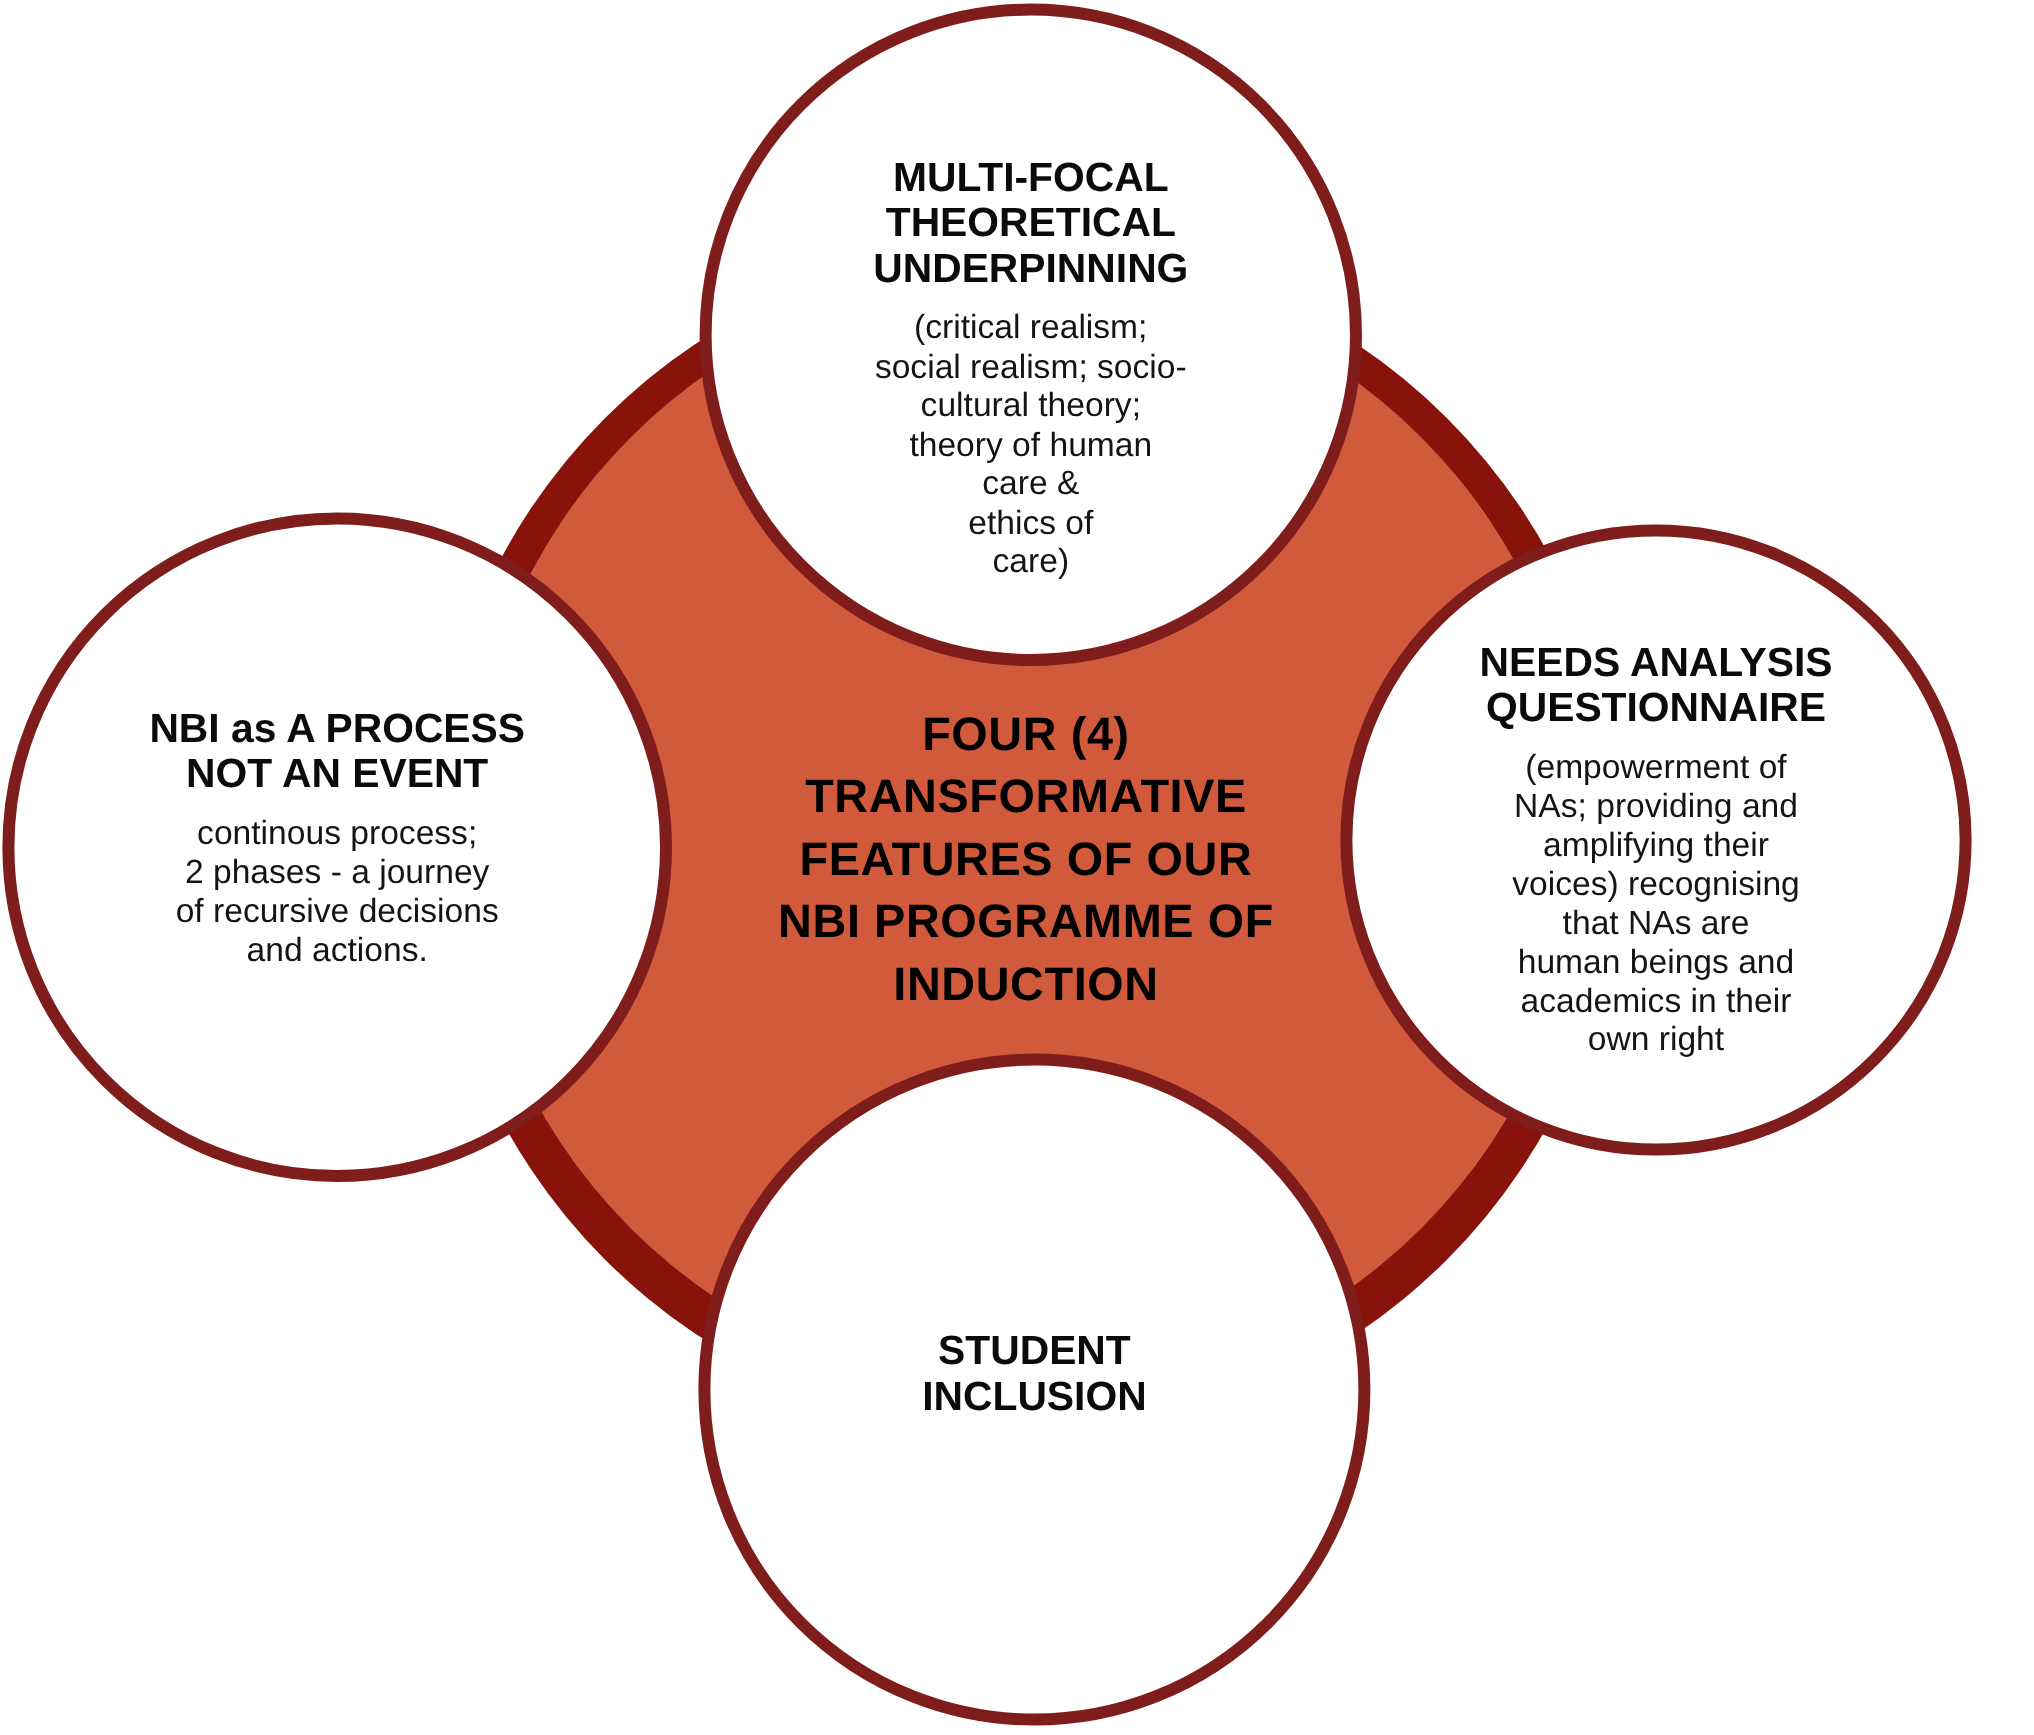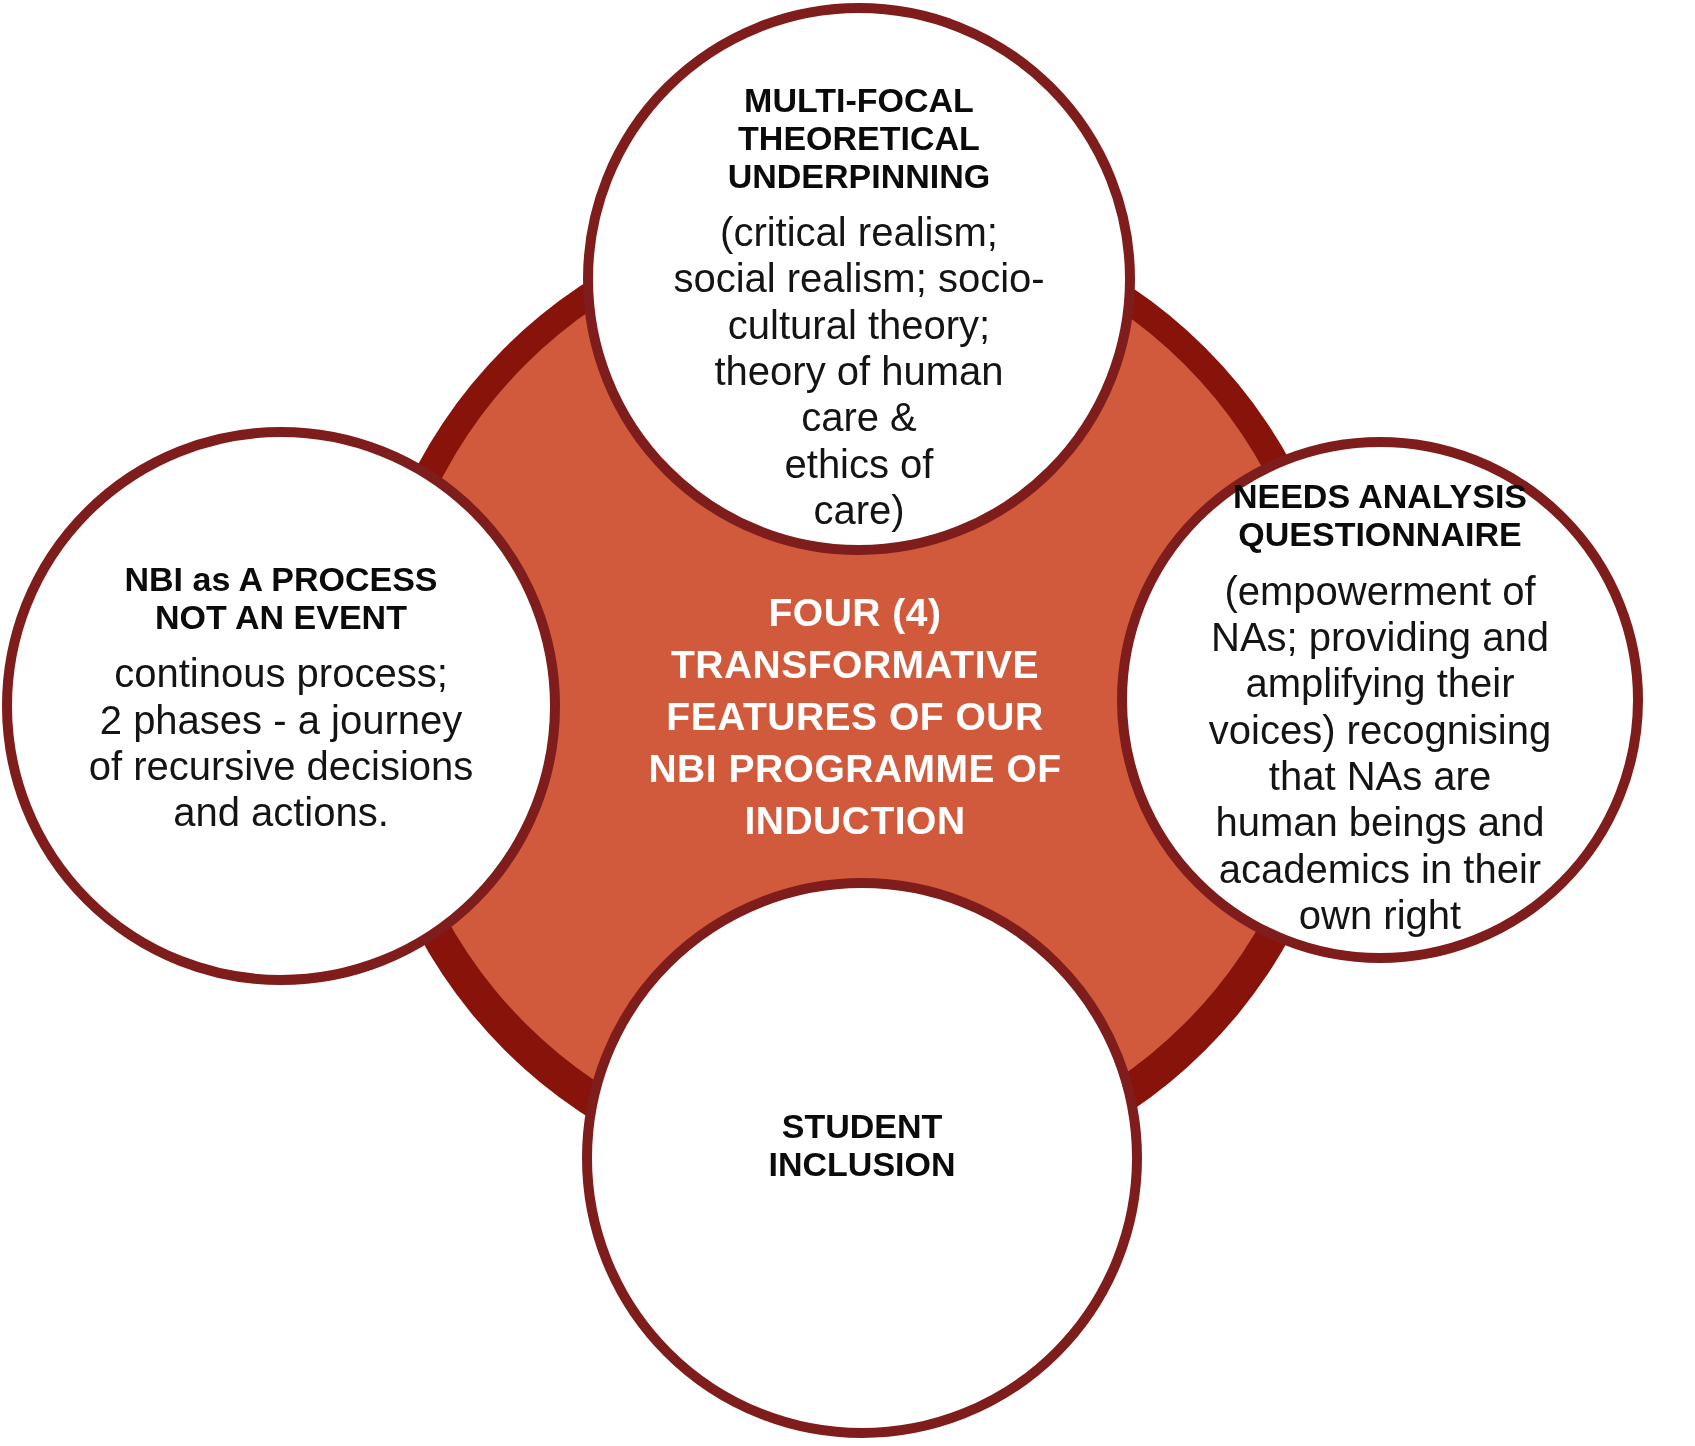--- a/index.html
+++ b/index.html
@@ -31,21 +31,21 @@
     left: 389px; top: 228px;
     width: 932px; height: 932px;
     background: #D05A3B;
     display: flex;
     align-items: center;
     justify-content: center;
     text-align: center;
   }
   .center-title {
     transform: translateY(23px);
-    color: #ffffff;
+    color: #000000;
     font-size: 39px;
     font-weight: 700;
     line-height: 1.33;
     white-space: pre-line;
     letter-spacing: 0.5px;
   }
   
   .sat {
     background: #ffffff;
     border: 10px solid #7f1d1d;
@@ -71,21 +71,21 @@
     margin: 0 0 14px 0;
     color: #0b0b0b;
     font-size: 34px;
     font-weight: 700;
     line-height: 1.12;
     white-space: pre-line;
   }
   .sat p {
     margin: 0;
     color: #141414;
-    font-size: 40px;
+    font-size: 28px;
     font-weight: 400;
     line-height: 1.16;
     white-space: pre-line;
   }
 </style>
 </head>
 <body>
 
 <div class="canvas">
 

